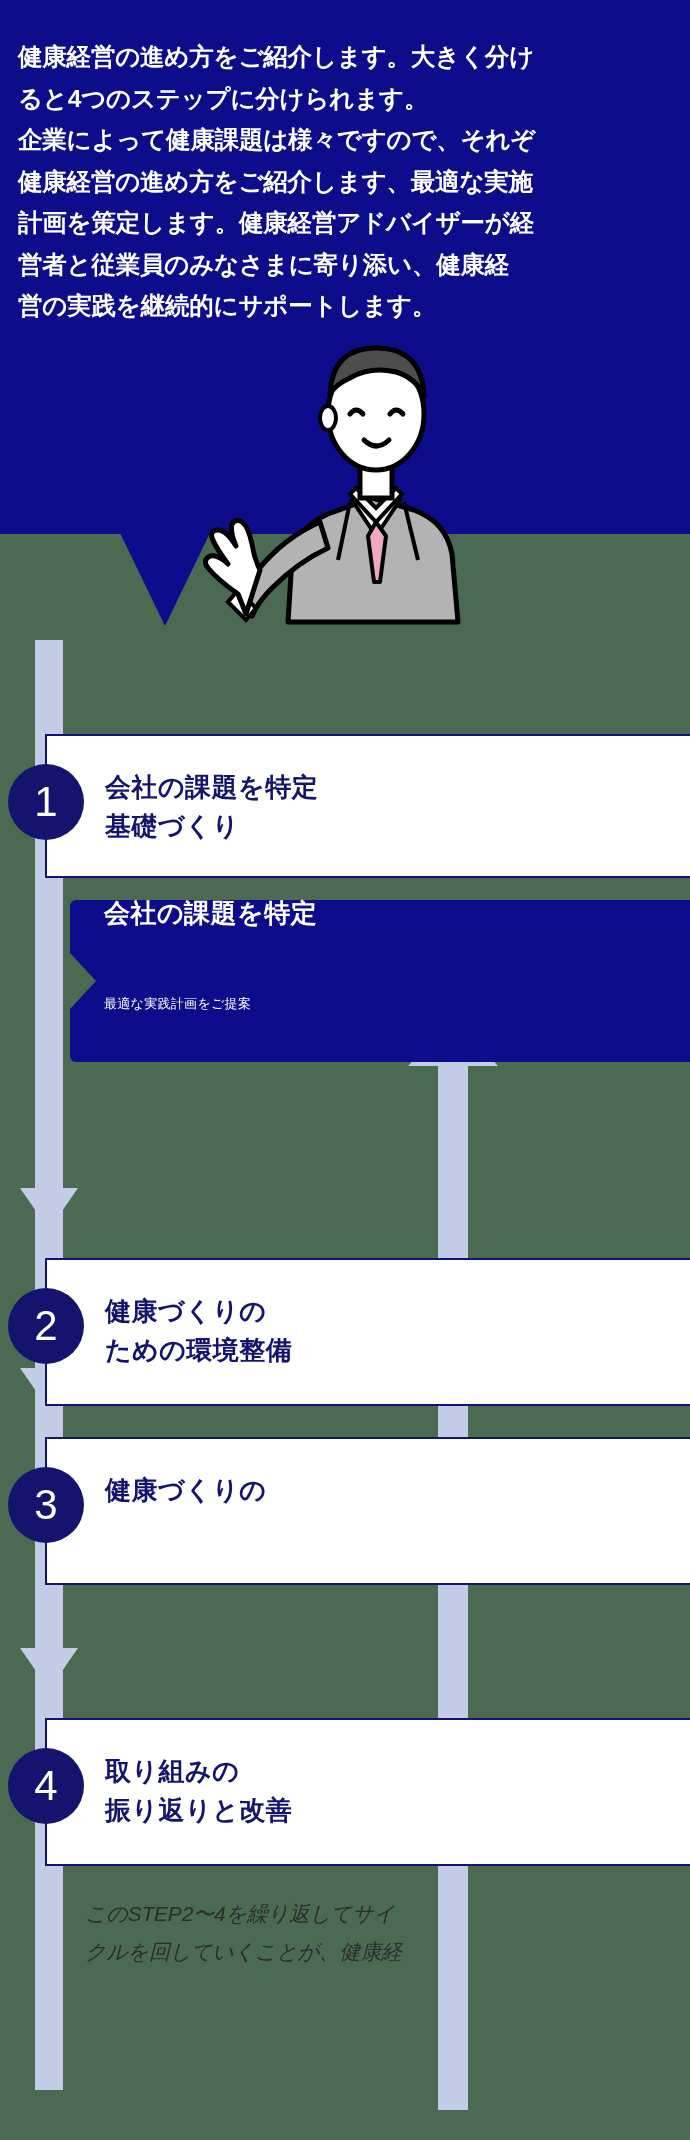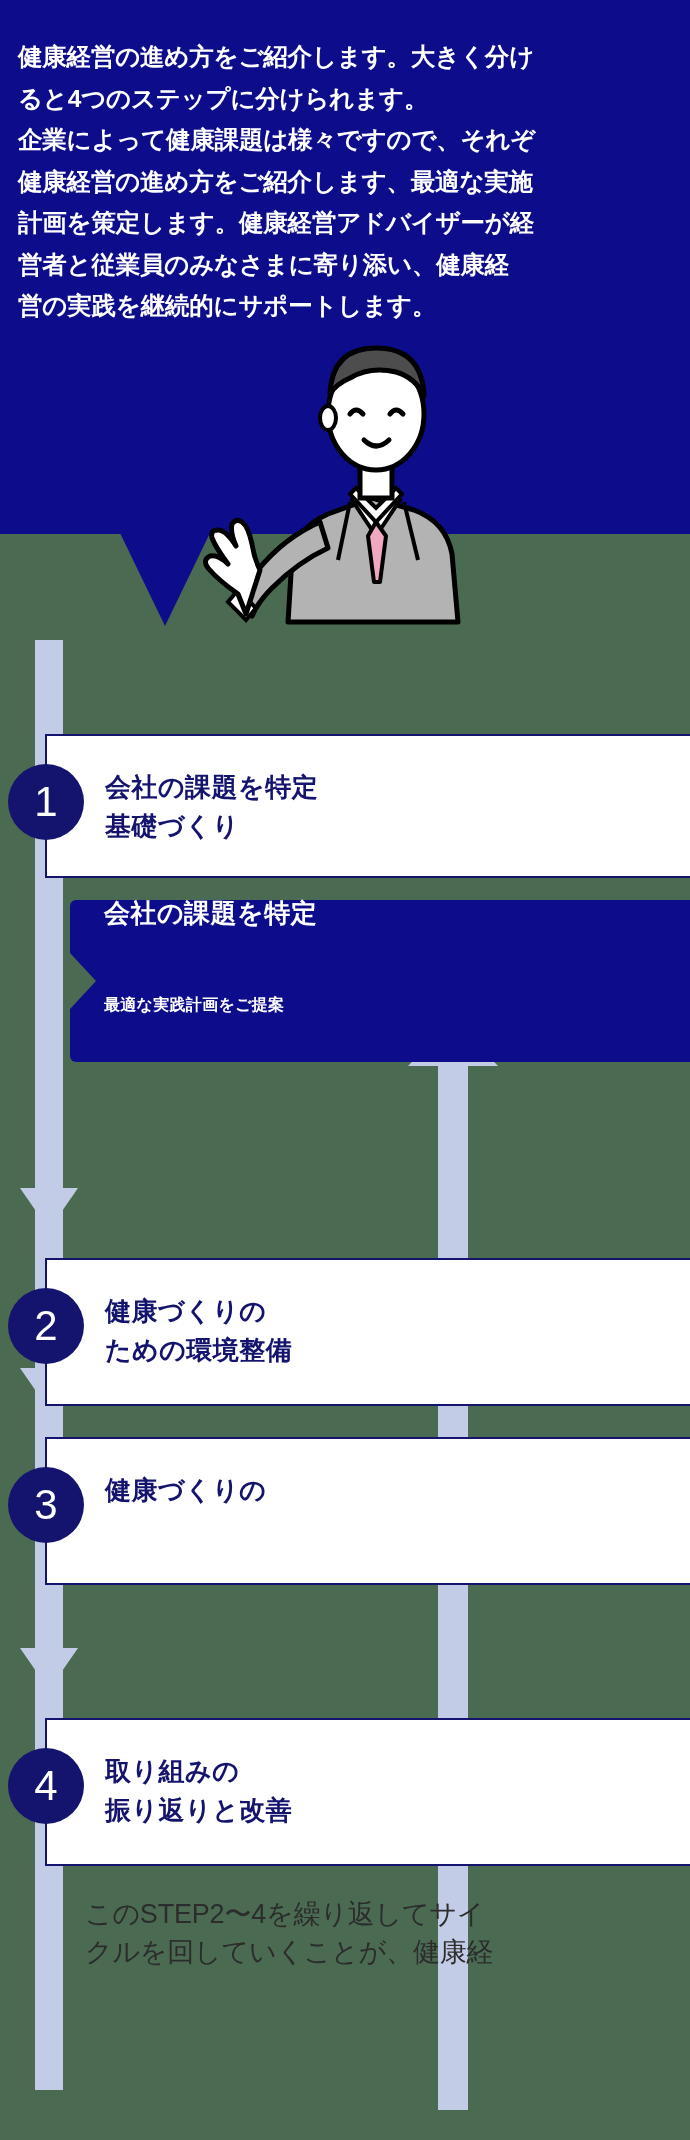--- a/index.html
+++ b/index.html
@@ -87,30 +87,31 @@
     border-top:28px solid transparent;
     border-bottom:28px solid transparent;
     border-left:26px solid #4a6b52;
   }
   .hl-title{
     position:absolute;left:104px;top:728px;
     color:#ffffff;font-size:26px;font-weight:bold;letter-spacing:0.5px;
   }
   .hl-sub{
     position:absolute;left:104px;top:793px;
-    color:#ffffff;font-size:16px;font-weight:700;letter-spacing:0.3px;text-align:center;
+    color:#ffffff;font-size:13px;font-weight:400;letter-spacing:0.3px;text-align:center;
   }
 
   
   .note{
     position:absolute;left:85px;top:1895px;width:370px;
     color:#2c2c2c;
-    font-size:27px;
+    font-size:21px;
     line-height:38px;
     letter-spacing:-0.2px;
+    font-style:italic;
   }
   .note div{white-space:nowrap;}
 </style>
 </head>
 <body>
 
 <div class="stage">
 
   <div class="bubble">
     <div class="bubble-text">

